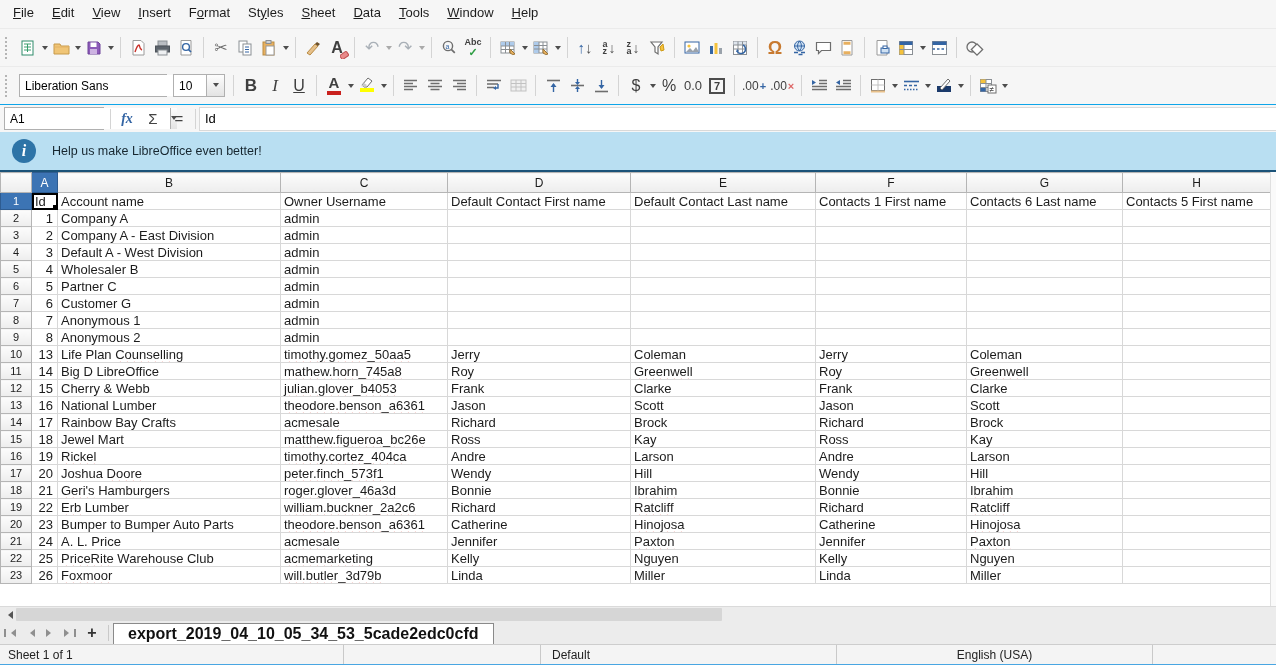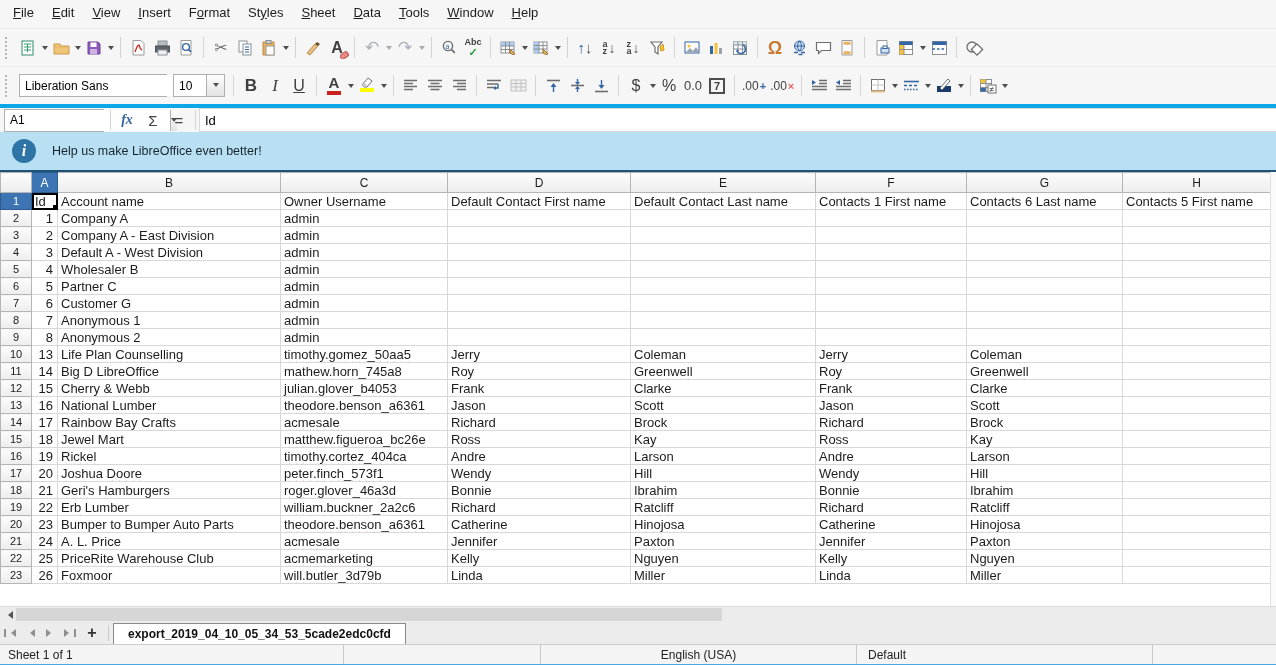--- a/index.html
+++ b/index.html
@@ -33,21 +33,21 @@
   
   .t-bold { font-weight:bold; font-size:17px; color:#3f3f3f; }
   .t-italic { font-family:"Liberation Serif",serif; font-style:italic; font-size:17px; color:#3f3f3f; }
   .t-under { font-size:16px; text-decoration:underline; color:#3f3f3f; }
   .t-A { font-size:14px; font-weight:bold; color:#3f3f3f; line-height:1; }
   .t-num { font-size:12px; color:#3f3f3f; letter-spacing:0; }
   .boxed7 { border:2px solid #4d4d4d; font-size:11px; font-weight:bold; color:#3f3f3f; padding:0 3px; line-height:12px; }
   .sub { font-size:11px; font-weight:bold; margin-left:1px; }
 
   
-  .formulabar { height:28px; background:#f6f6f6; display:flex; align-items:center; padding:2px 0 2px 2px; flex:0 0 auto; border-top:4px solid #0ea5e9; }
+  .formulabar { height:28px; background:#f6f6f6; display:flex; align-items:center; padding:2px 0 2px 2px; flex:0 0 auto; border-top:1px solid #0ea5e9; }
   .namebox { width:100px; margin-left:2px; }
   .fbtn { width:26px; height:24px; display:flex; align-items:center; justify-content:center; }
   .fx { font-family:"Liberation Serif",serif; font-style:italic; font-weight:bold; color:#3465a4; font-size:14px; }
   .sigma { font-size:15px; color:#444; }
   .eq { font-size:15px; color:#444; }
   .fsep { width:1px; height:20px; background:#d4d4d4; margin:0 3px; }
   .finput { flex:1; height:24px; background:#fff; border:1px solid #d9d9d9; border-right:0; font-size:13px; padding:0 5px; font-family:"Liberation Sans",sans-serif; outline:0; }
 
   
   .infobar { height:40px; background:#b9dff2; border-bottom:2px solid #1b5379; display:flex; align-items:center; padding-left:12px; gap:16px; flex:0 0 auto; }
@@ -74,21 +74,21 @@
   .hs-thumb { position:absolute; left:16px; top:1px; width:706px; height:13px; background:#d6d6d6; border-radius:1px; }
 
   
   .tabbar { height:22px; background:#ececec; display:flex; align-items:stretch; flex:0 0 auto; }
   .nav { width:20px; display:flex; align-items:center; justify-content:center; gap:1px; }
   .ntri { width:0; height:0; border:4px solid transparent; }
   .ntri.left { border-right:5px solid #8f8f8f; } .ntri.right { border-left:5px solid #8f8f8f; }
   .nbar { width:2px; height:8px; background:#8f8f8f; }
   .addsheet { width:24px; display:flex; align-items:center; justify-content:center; font-size:16px; font-weight:bold; color:#333; }
   .tabsep { width:1px; background:#c9c9c9; margin:3px 4px; }
-  .sheettab { background:#fff; border:1px solid #8a8a8a; border-bottom:0; margin-top:1px; padding:0 14px; display:flex; align-items:center; font-size:12px; font-weight:bold; color:#111; }
+  .sheettab { background:#fff; border:1px solid #8a8a8a; border-bottom:0; margin-top:1px; padding:0 14px; display:flex; align-items:center; font-size:16px; font-weight:bold; color:#111; }
 
   
   .statusbar { height:21px; background:#f4f4f4; border-top:1px solid #cdcdcd; border-bottom:1px solid #49a6e2; display:flex; align-items:center; font-size:12px; color:#222; flex:0 0 auto; }
   .seg { height:100%; display:flex; align-items:center; border-right:1px solid #c9c9c9; }
   .seg1 { width:344px; padding-left:8px; }
   .seg2 { width:197px; }
   .seg3 { width:296px; padding-left:11px; }
   .seg4 { width:316px; justify-content:center; }
   .seg5 { flex:1; border-right:0; }
 </style>
@@ -828,18 +828,18 @@
         <span class="nbar"></span>
       </span>
     <span class="addsheet">+</span>
     <span class="tabsep"></span>
     <span class="sheettab">export_2019_04_10_05_34_53_5cade2edc0cfd</span>
   </div>
 
   <div class="statusbar">
     <span class="seg seg1">Sheet 1 of 1</span>
     <span class="seg seg2"></span>
+    <span class="seg seg3">Default</span>
     <span class="seg seg4">English (USA)</span>
-    <span class="seg seg3">Default</span>
     <span class="seg seg5"></span>
   </div>
 
 </div>
 
 </body></html>

